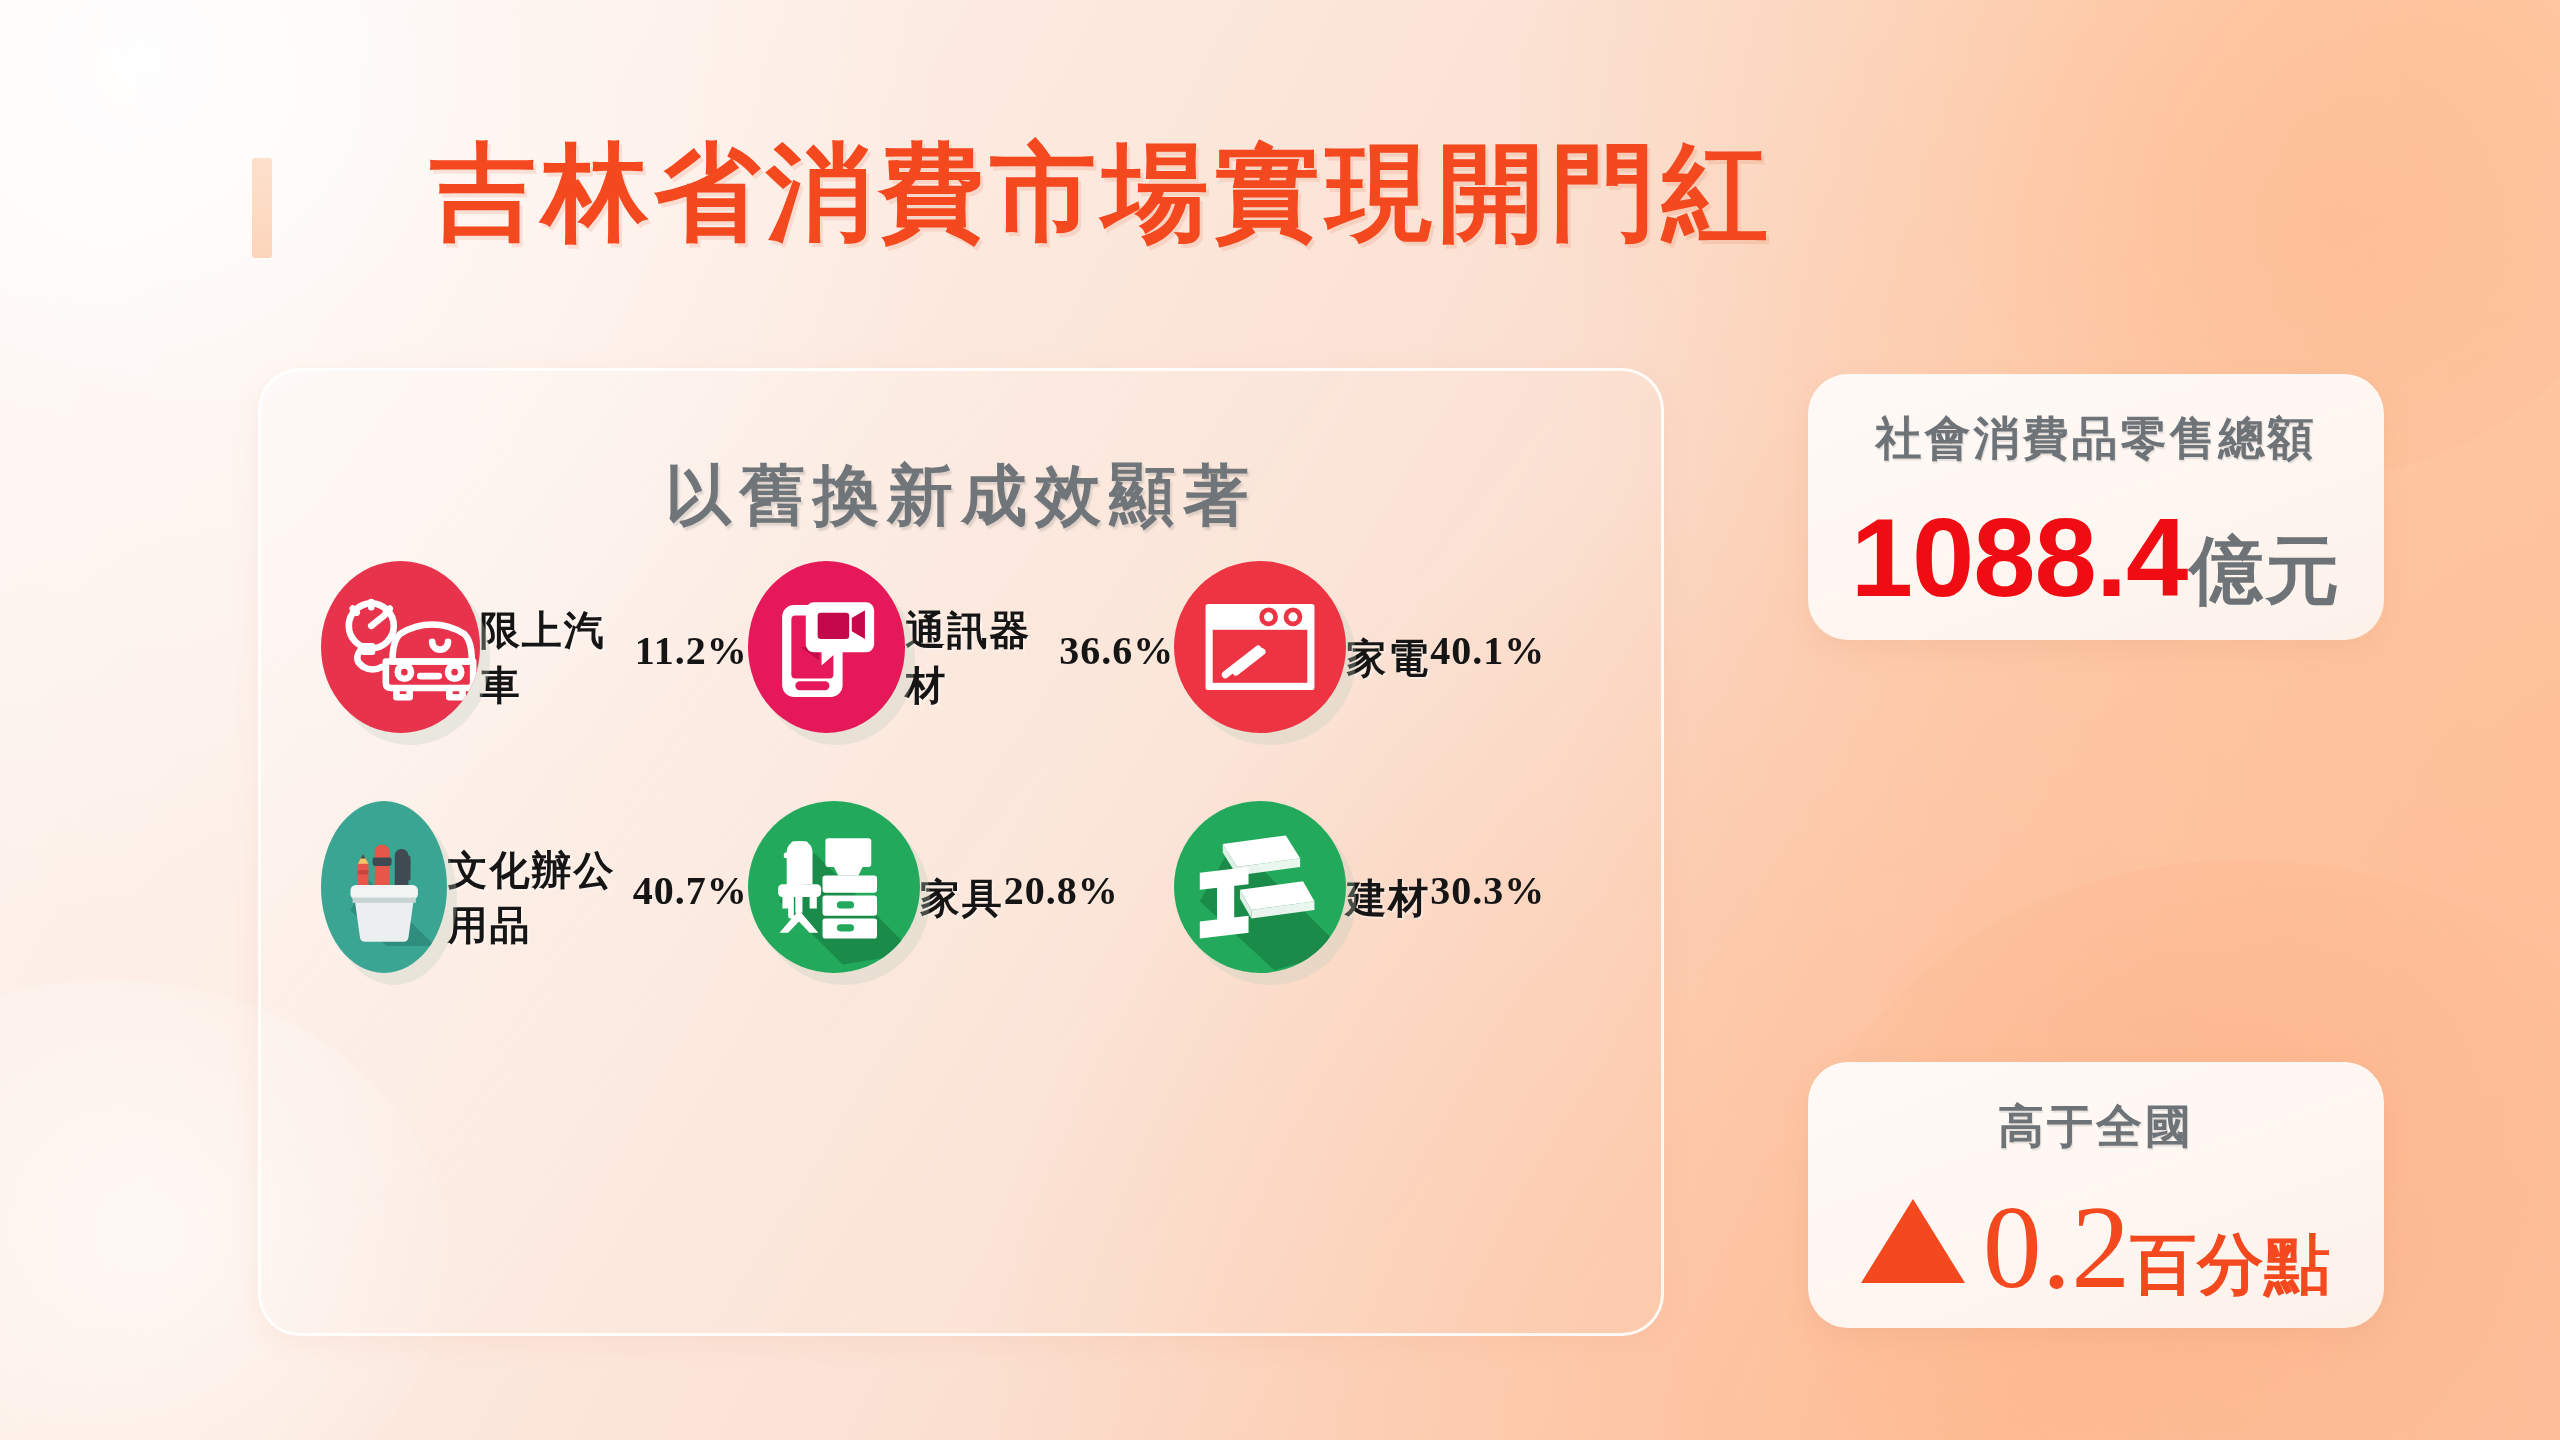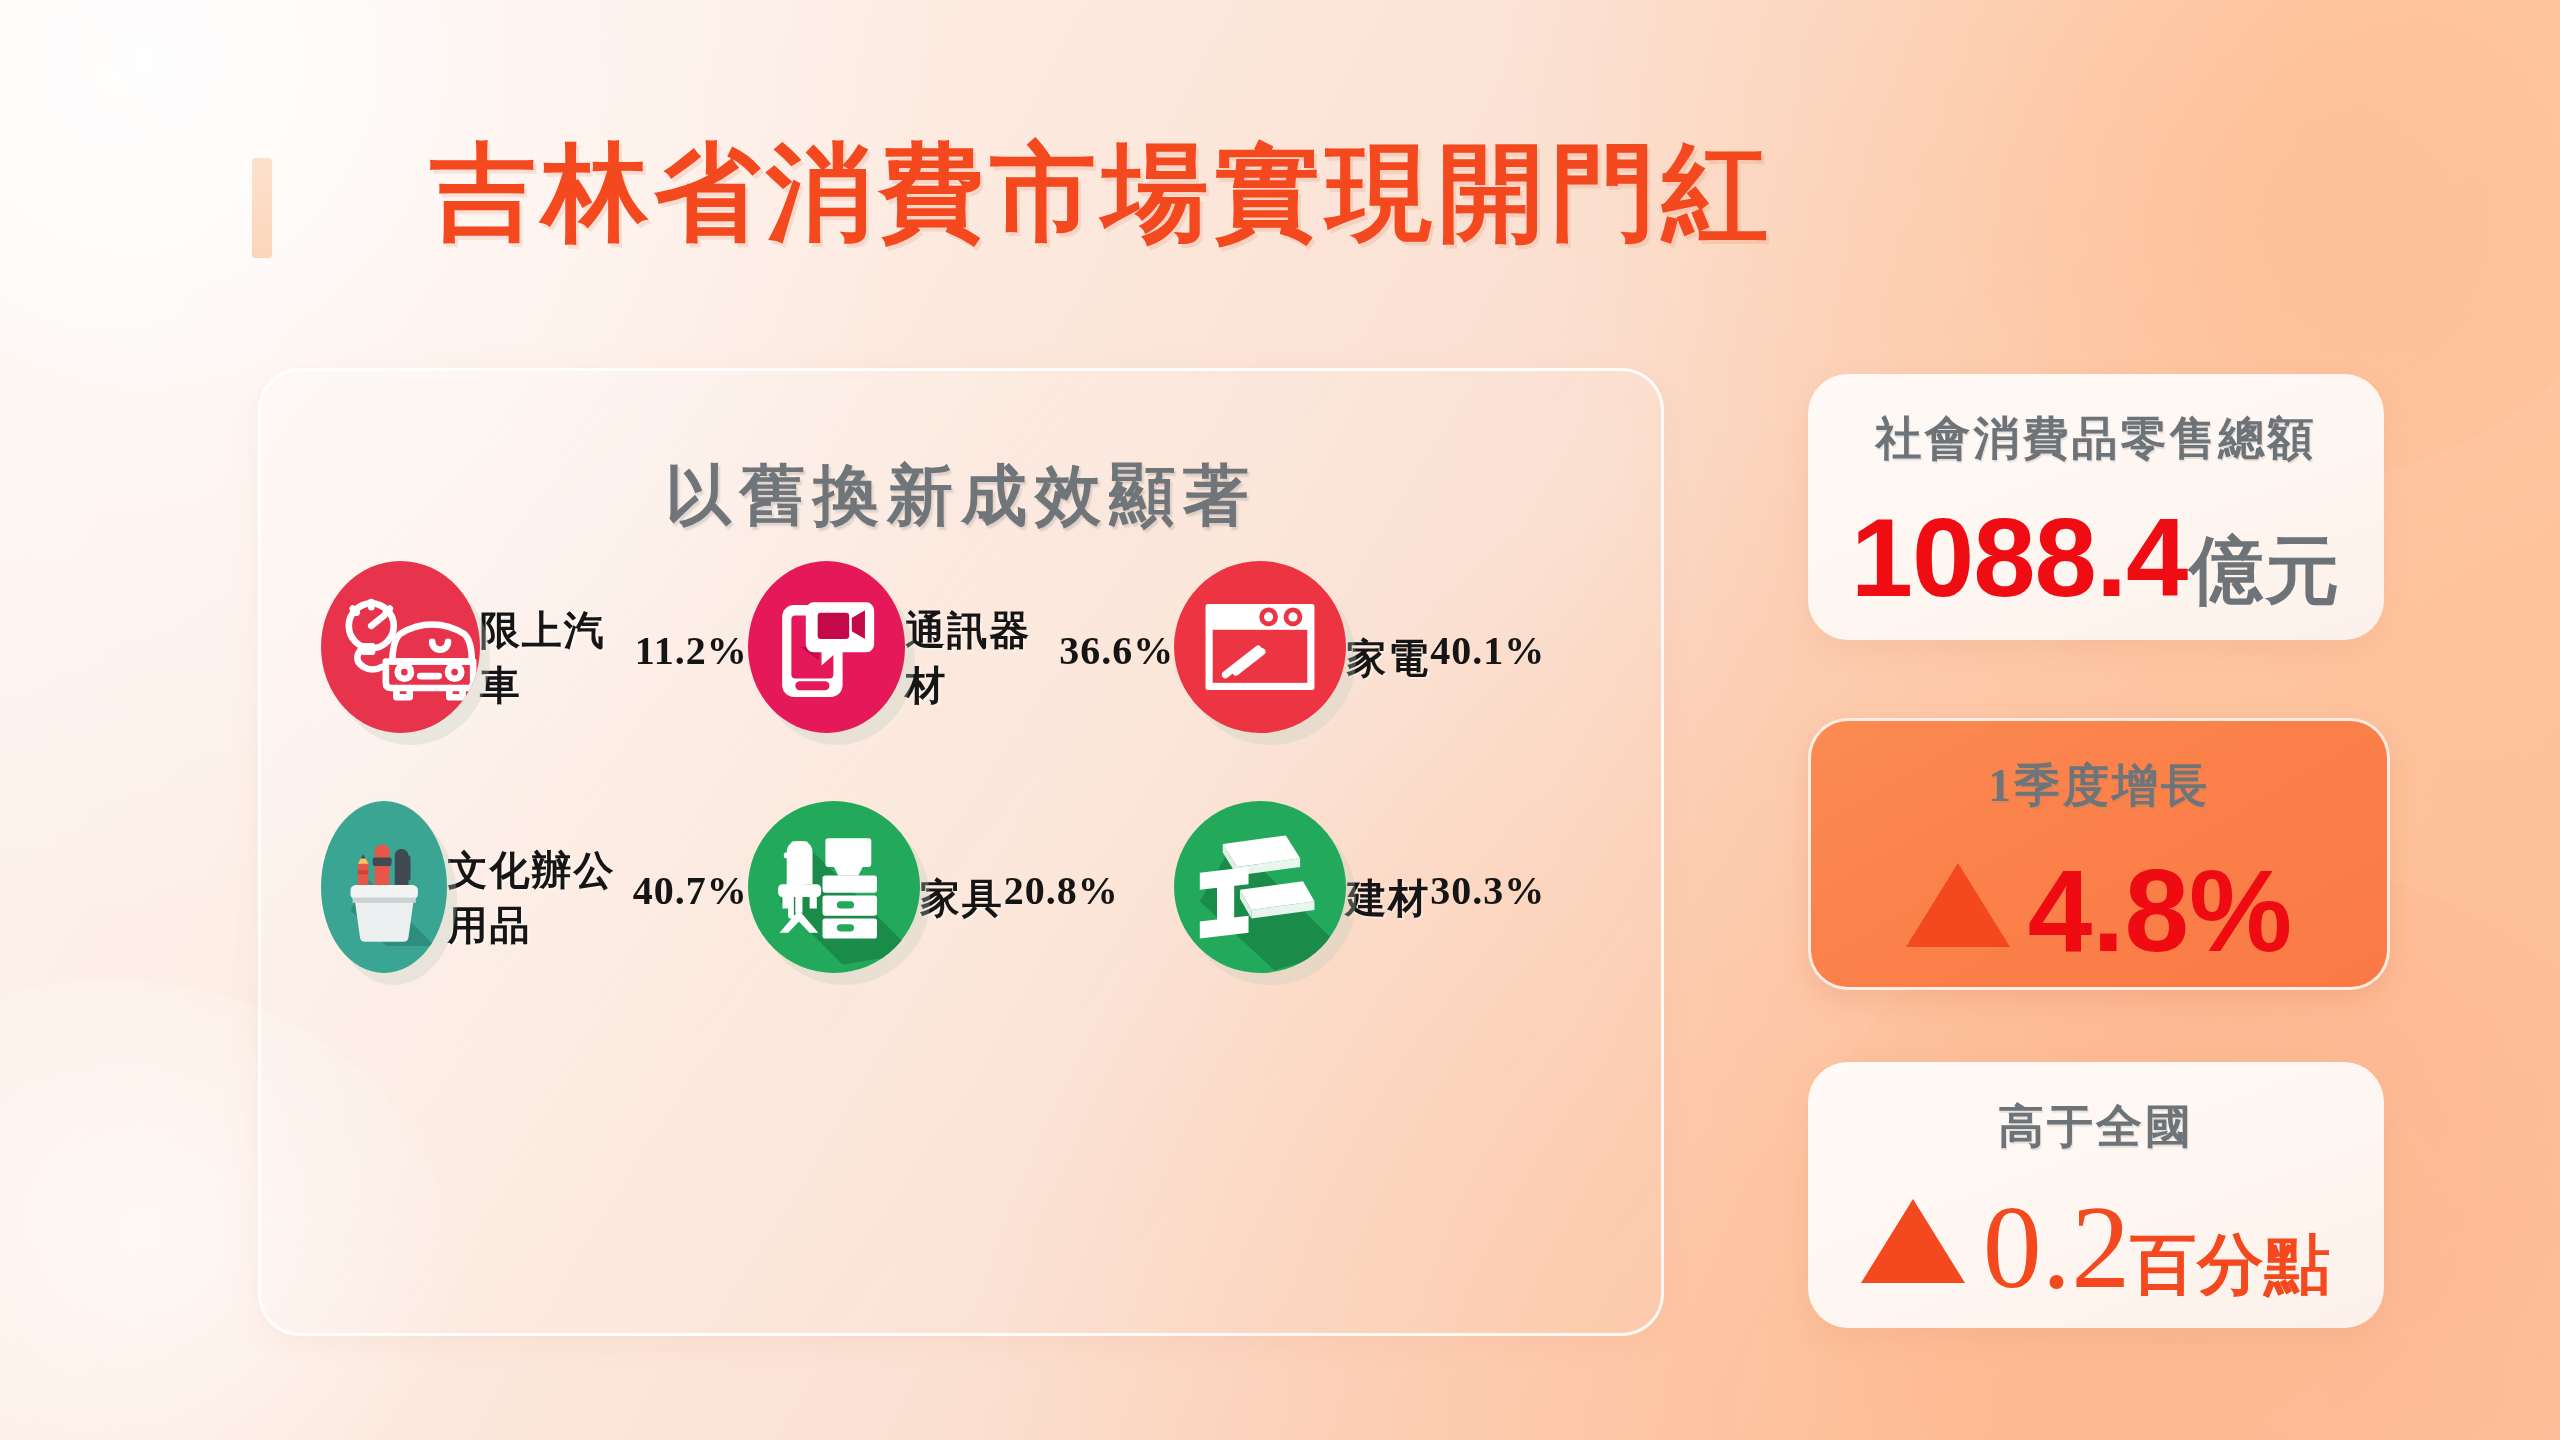--- a/index.html
+++ b/index.html
@@ -424,27 +424,20 @@
   </div>
 
   <div class="card card-a">
     <div class="card-head">社會消費品零售總額</div>
     <div class="card-body">
       <span class="big-num">1088.4</span>
       <span class="unit-gray">億元</span>
     </div>
   </div>
 
-  <div class="card card-b">
-    <div class="card-head card-head-on-orange">1季度增長</div>
-    <div class="card-body">
-      <span class="tri tri-red"></span>
-      <span class="big-num-sans">4.8%</span>
-    </div>
-  </div>
 
   <div class="card card-c">
     <div class="card-head">高于全國</div>
     <div class="card-body">
       <span class="tri"></span>
       <span class="big-num-serif-orange">0.2</span>
       <span class="unit-orange">百分點</span>
     </div>
   </div>
 

